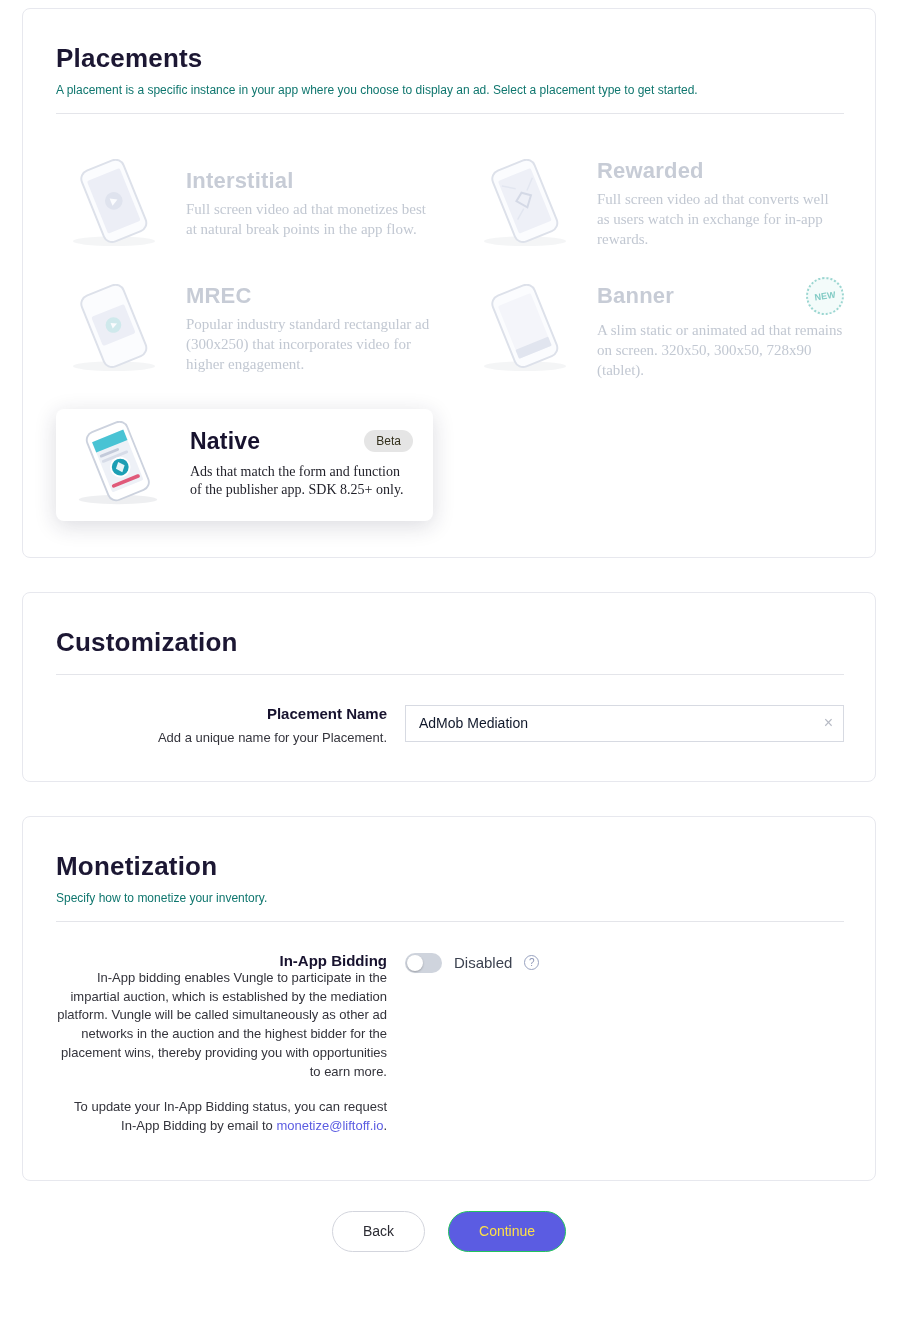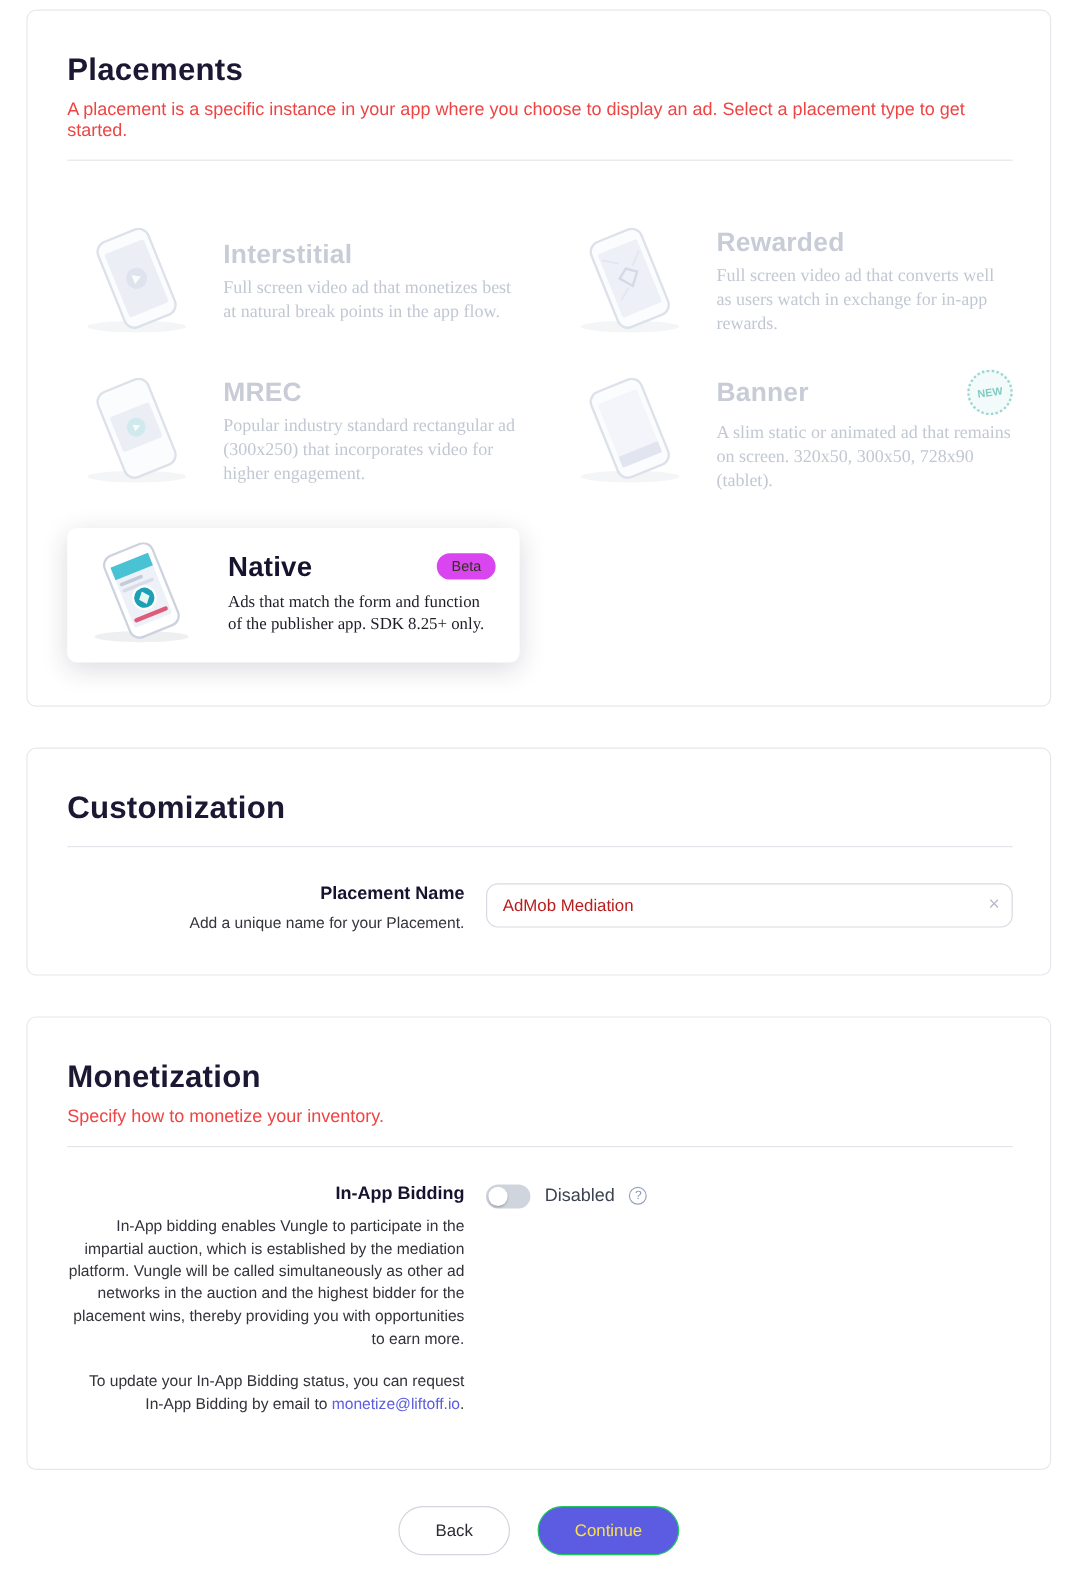--- a/index.html
+++ b/index.html
@@ -15,32 +15,32 @@
   .card + .card-gap { height: 34px; }
 
   .card-title {
     font-size: 26px;
     font-weight: 700;
     color: #1c1733;
     letter-spacing: 0.2px;
   }
   .card-sub {
     margin-top: 9px;
-    font-size: 15px;
-    color: #ef4444;
+    font-size: 12px;
+    color: #0f766e;
   }
   .divider {
     border: none;
     border-top: 1px solid #e4e5ea;
     margin-top: 16px;
   }
 
   
   .placement-grid {
-    margin-top: 55px;
+    margin-top: 44px;
     display: grid;
     grid-template-columns: 1fr 1fr;
     column-gap: 34px;
     row-gap: 28px;
   }
   .placement-item {
     display: flex;
     align-items: center;
     gap: 14px;
     cursor: pointer;
@@ -81,21 +81,21 @@
     background: #fff;
     border-radius: 8px;
     box-shadow: 0 5px 22px rgba(30, 30, 60, 0.16);
     padding: 12px 20px 14px 4px;
   }
   .placement-item.selected h3 { color: #17122e; font-size: 23px; }
   .placement-item.selected p  { color: #1e1e27; font-size: 14px; margin-top: 8px; }
 
   .badge-beta {
     margin-left: auto;
-    background: #d946ef;
+    background: #e5e5e5;
     color: #33301c;
     font-size: 12px;
     border-radius: 12px;
     padding: 4px 12px;
     flex: none;
   }
 
   
   .field-row {
     margin-top: 30px;
@@ -108,40 +108,39 @@
   .field-right { flex: 1; }
 
   .input-wrap {
     position: relative;
     width: 100%;
   }
   .input-wrap input {
     width: 100%;
     height: 37px;
     border: 1px solid #d7dae2;
-    border-radius: 10px;
+    border-radius: 0;
     padding: 0 24px 0 13px;
     font-size: 14px;
-    color: #b91c1c;
+    color: #0f172a;
     font-family: "Liberation Sans", sans-serif;
     outline: none;
   }
   .clear-x {
     position: absolute;
     right: 11px; top: 50%;
     transform: translateY(-50%);
     color: #b6bac4;
     font-size: 16px;
     cursor: pointer;
     line-height: 1;
   }
 
   
   .long-desc {
-    margin-top: 10px;
     font-size: 13px;
     line-height: 1.45;
     color: #33333b;
   }
   .long-desc + .long-desc { margin-top: 16px; }
   .email-link { color: #5b5ce2; text-decoration: none; cursor: pointer; }
 
   .toggle-row { display: flex; align-items: center; gap: 12px; padding-top: 1px; }
   .toggle {
     width: 37px; height: 20px;

